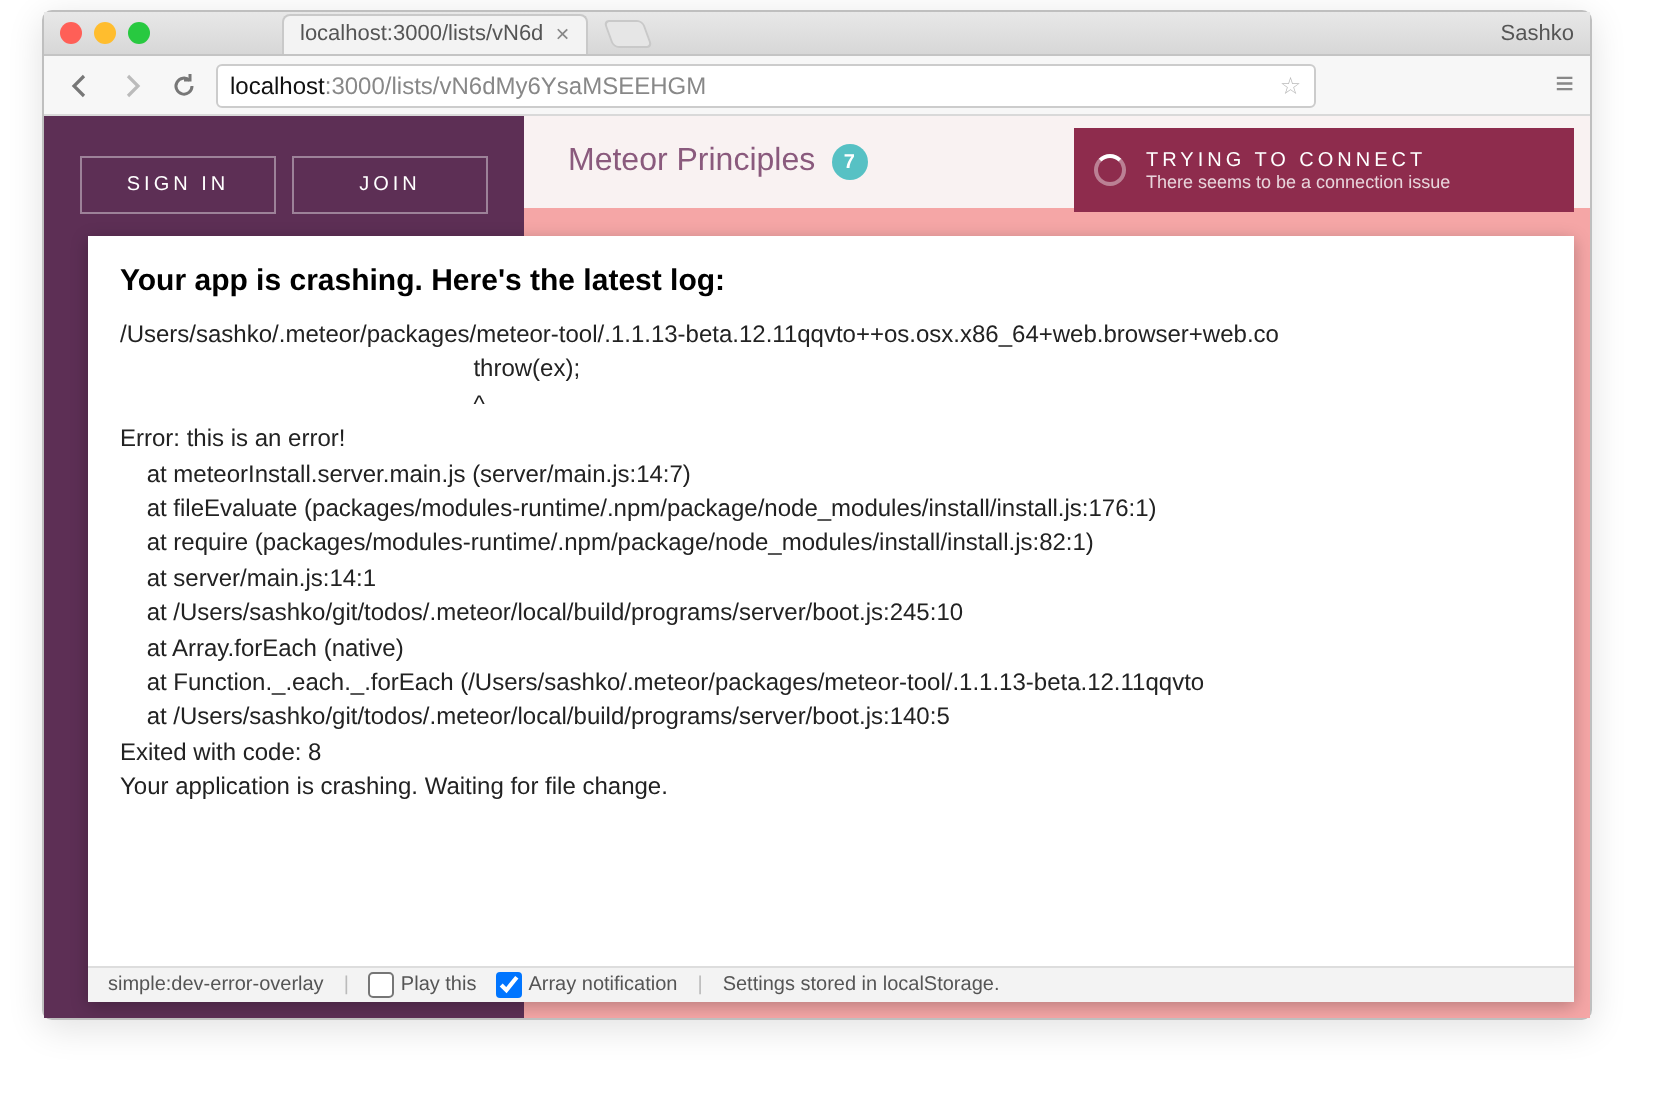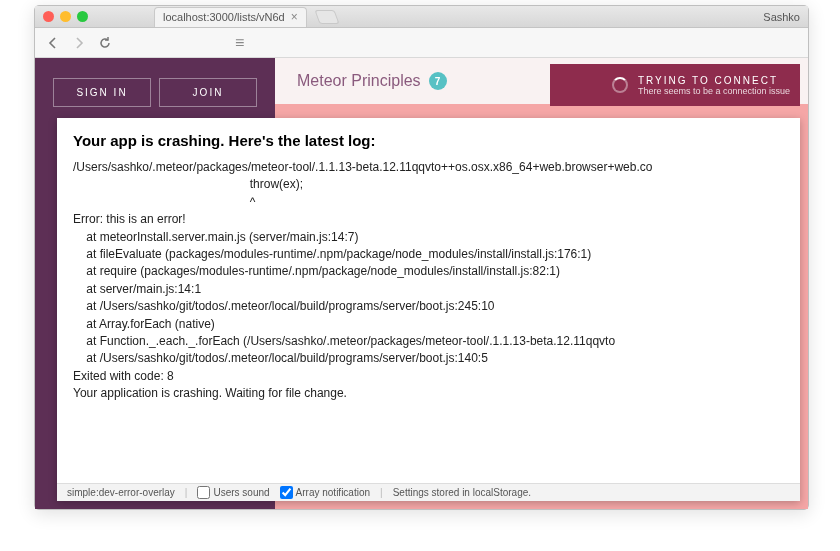--- a/index.html
+++ b/index.html
@@ -5,21 +5,21 @@
   * { box-sizing: border-box; margin: 0; padding: 0; }
   body {
     font-family: -apple-system, BlinkMacSystemFont, "Segoe UI", Arial, sans-serif;
     background: #fff;
     width: 840px;
     height: 551px;
     overflow: hidden;
   }
   .chrome-window {
     position: absolute;
-    top: 5px; left: 34px;
+    top: 5px; left: 21px;
     width: 775px;
     height: 505px;
     background: #fff;
     border: 1px solid #bfbfbf;
     border-radius: 5px;
     box-shadow: 0 4px 18px rgba(0,0,0,0.12);
     display: flex;
     flex-direction: column;
   }
   
@@ -142,21 +142,20 @@
     margin-left:8px;
   }
   .conn-banner{
     position:absolute; top:6px; right:8px;
     width:250px; height:42px;
     background:#8e2c4d;
     color:#fff;
     display:flex; align-items:center;
     padding:0 10px; gap:10px;
     font-size:9px;
-    justify-content:flex-end;
   }
   .conn-banner .spinner{
     width:16px;height:16px;border:2px solid rgba(255,255,255,.4);
     border-top-color:#fff;border-radius:50%;
   }
   .conn-banner .txt .t1{letter-spacing:2px;font-size:10px;}
   .conn-banner .txt .t2{opacity:.8;font-size:9px;}
   
   .error-overlay{
     position:absolute;
@@ -218,20 +217,25 @@
     <div class="navbtn">
       <svg width="12" height="12" viewBox="0 0 12 12">
           <path d="M4 1l5 5-5 5" fill="none" stroke="#bbb" stroke-width="1.6"></path>
         </svg>
     </div>
     <div class="reload">
       <svg width="14" height="14" viewBox="0 0 14 14">
           <path d="M11 7a4 4 0 1 1-1.2-2.8" fill="none" stroke="#777" stroke-width="1.5"></path>
           <path d="M10 1v3h-3" fill="none" stroke="#777" stroke-width="1.5"></path>
         </svg>
+    </div>
+    <div class="urlbox">
+      <span class="domain">localhost</span>
+      <span class="path">:3000/lists/vN6dMy6YsaMSEEHGM</span>
+      <span class="star">☆</span>
     </div>
     <div class="ext-icons">
       <div class="ext cjs">cjs</div>
       <div class="ext blue"></div>
       <div class="ext purple"></div>
       <div class="ext gmail">M</div>
       <div class="ext orange"></div>
     </div>
     <div class="hamburger">≡</div>
   </div>
@@ -275,21 +279,21 @@
     at Array.forEach (native)
     at Function._.each._.forEach (/Users/sashko/.meteor/packages/meteor-tool/.1.1.13-beta.12.11qqvto
     at /Users/sashko/git/todos/.meteor/local/build/programs/server/boot.js:140:5
 Exited with code: 8
 Your application is crashing. Waiting for file change.</div>
       <div class="error-footer">
         <span>simple:dev-error-overlay</span>
         <span class="divider">|</span>
         <label>
           <input type="checkbox" style="">
-          <span>Users sound</span>
+          <span>Play this</span>
         </label>
         <label>
           <input type="checkbox" checked="" style="">
           <span>Array notification</span>
         </label>
         <span class="divider">|</span>
         <span>Settings stored in localStorage.</span>
       </div>
     </div>
 

